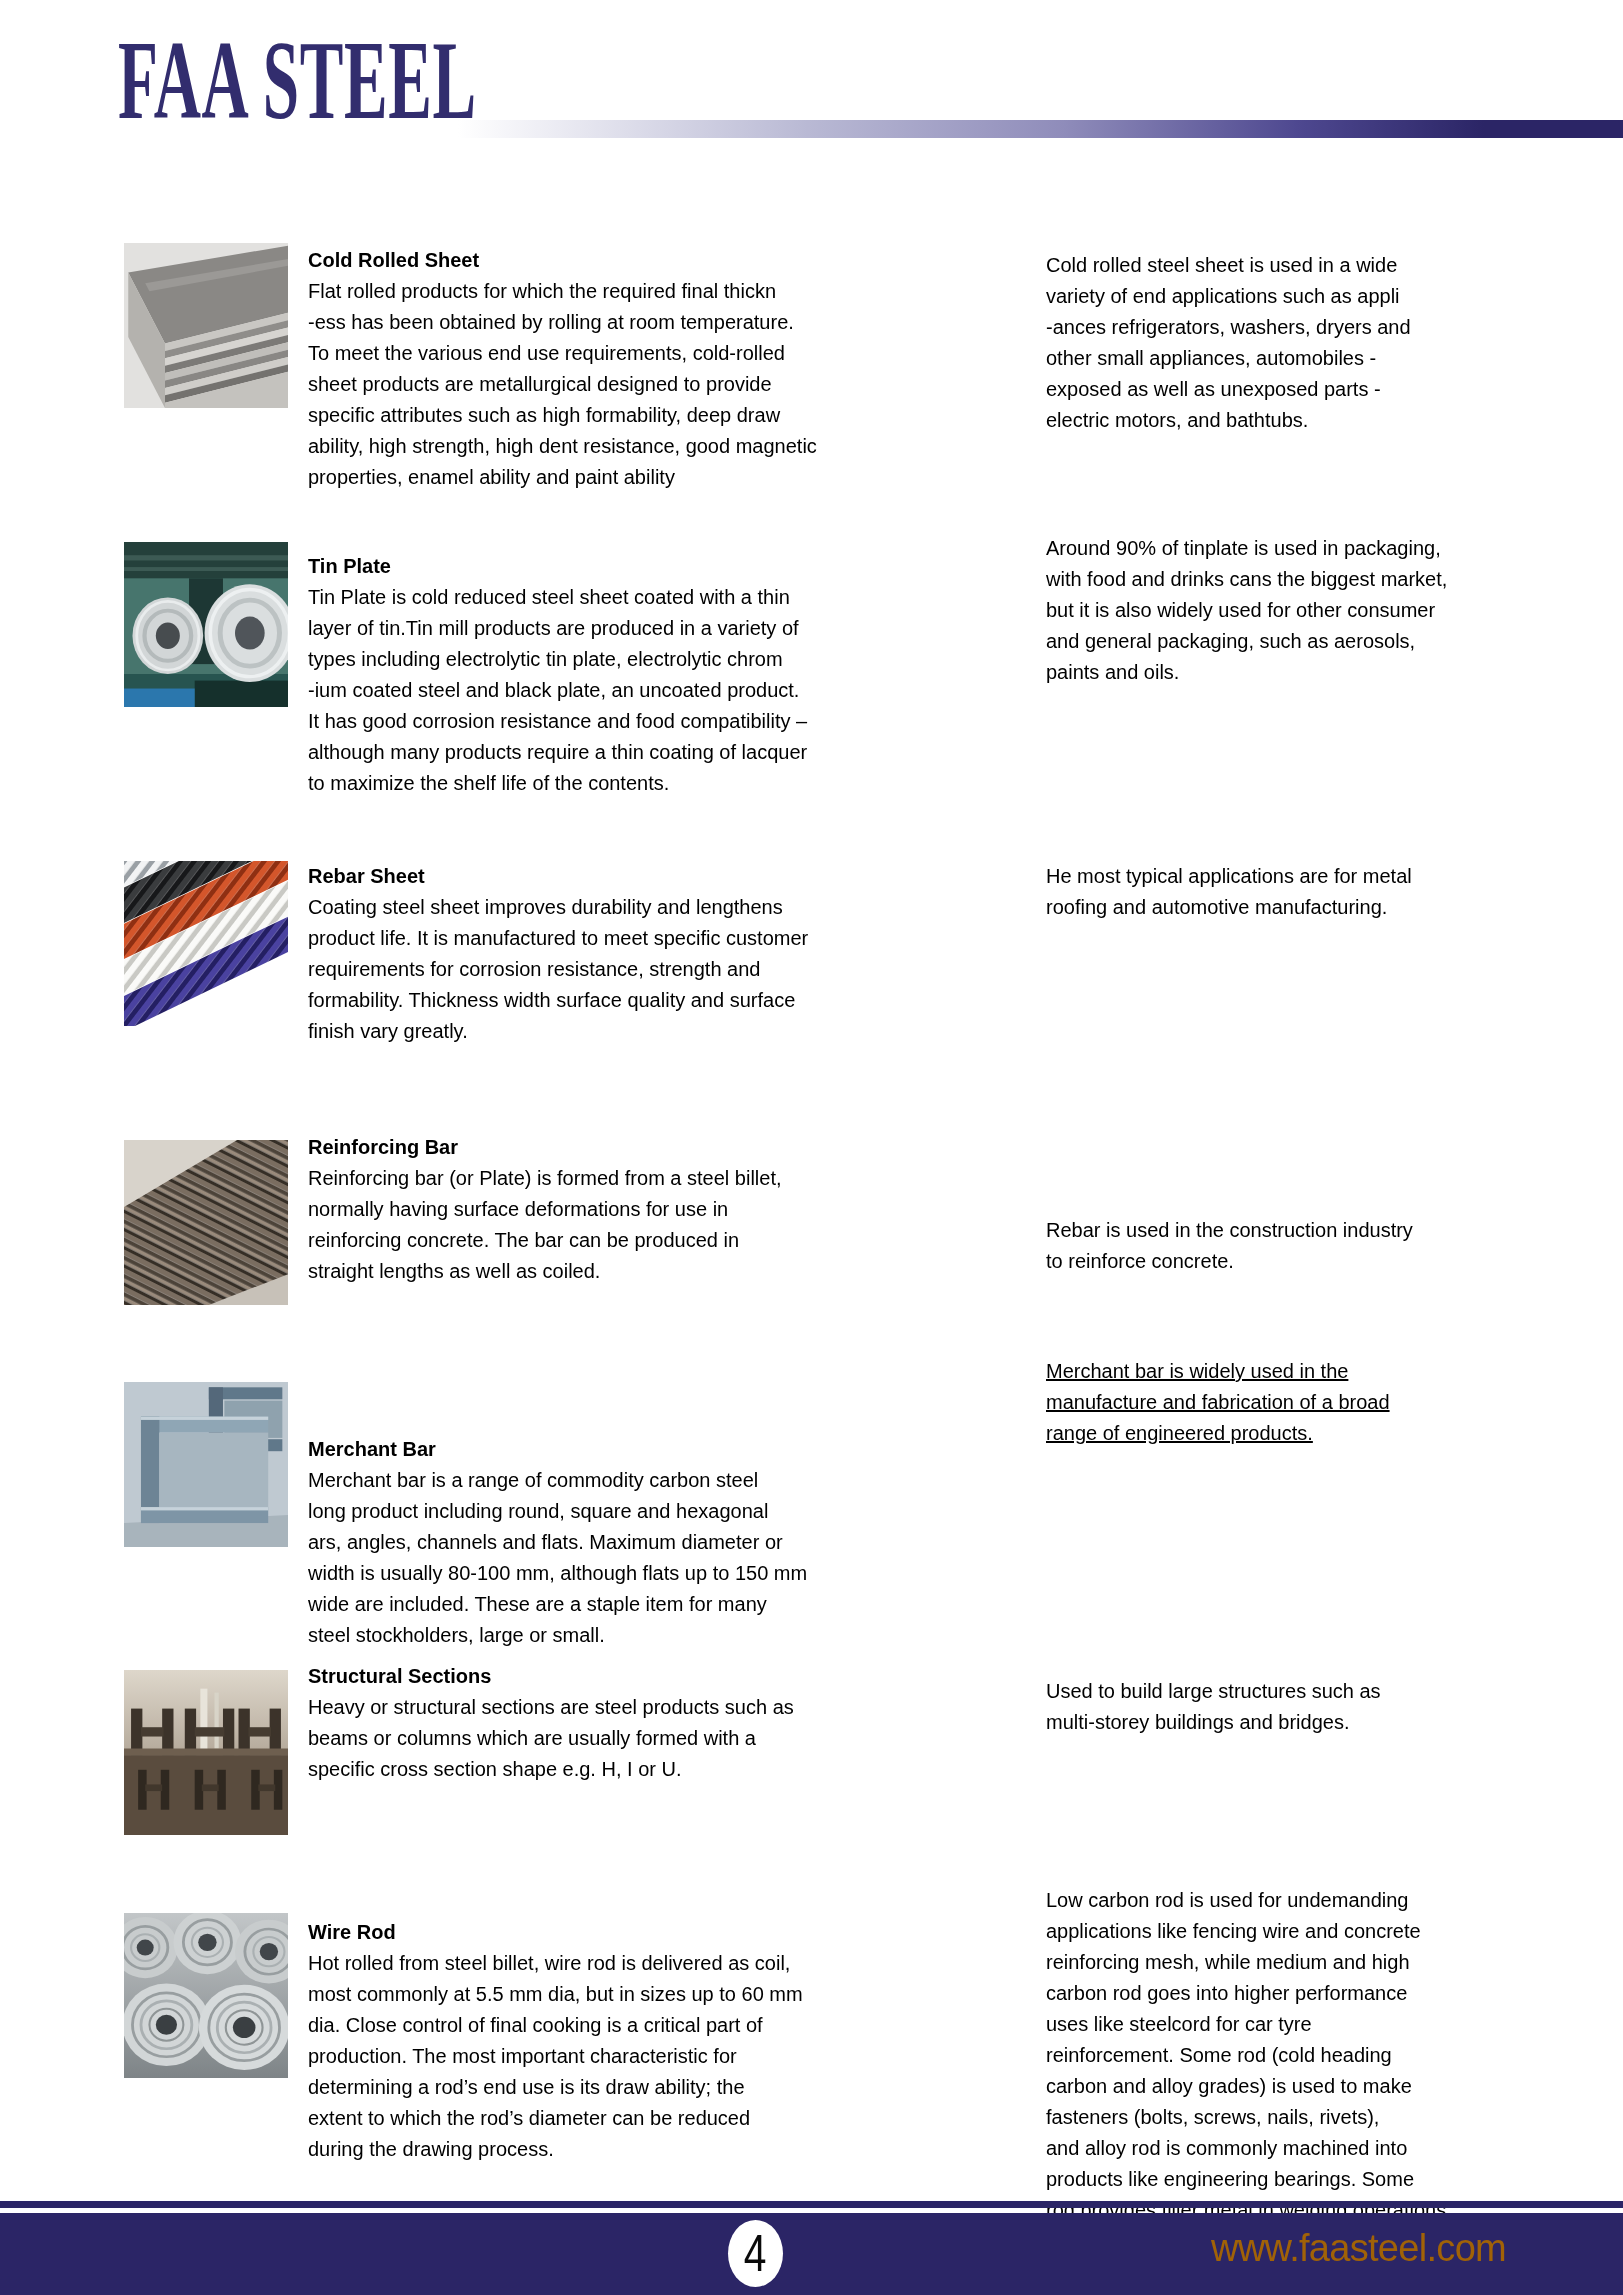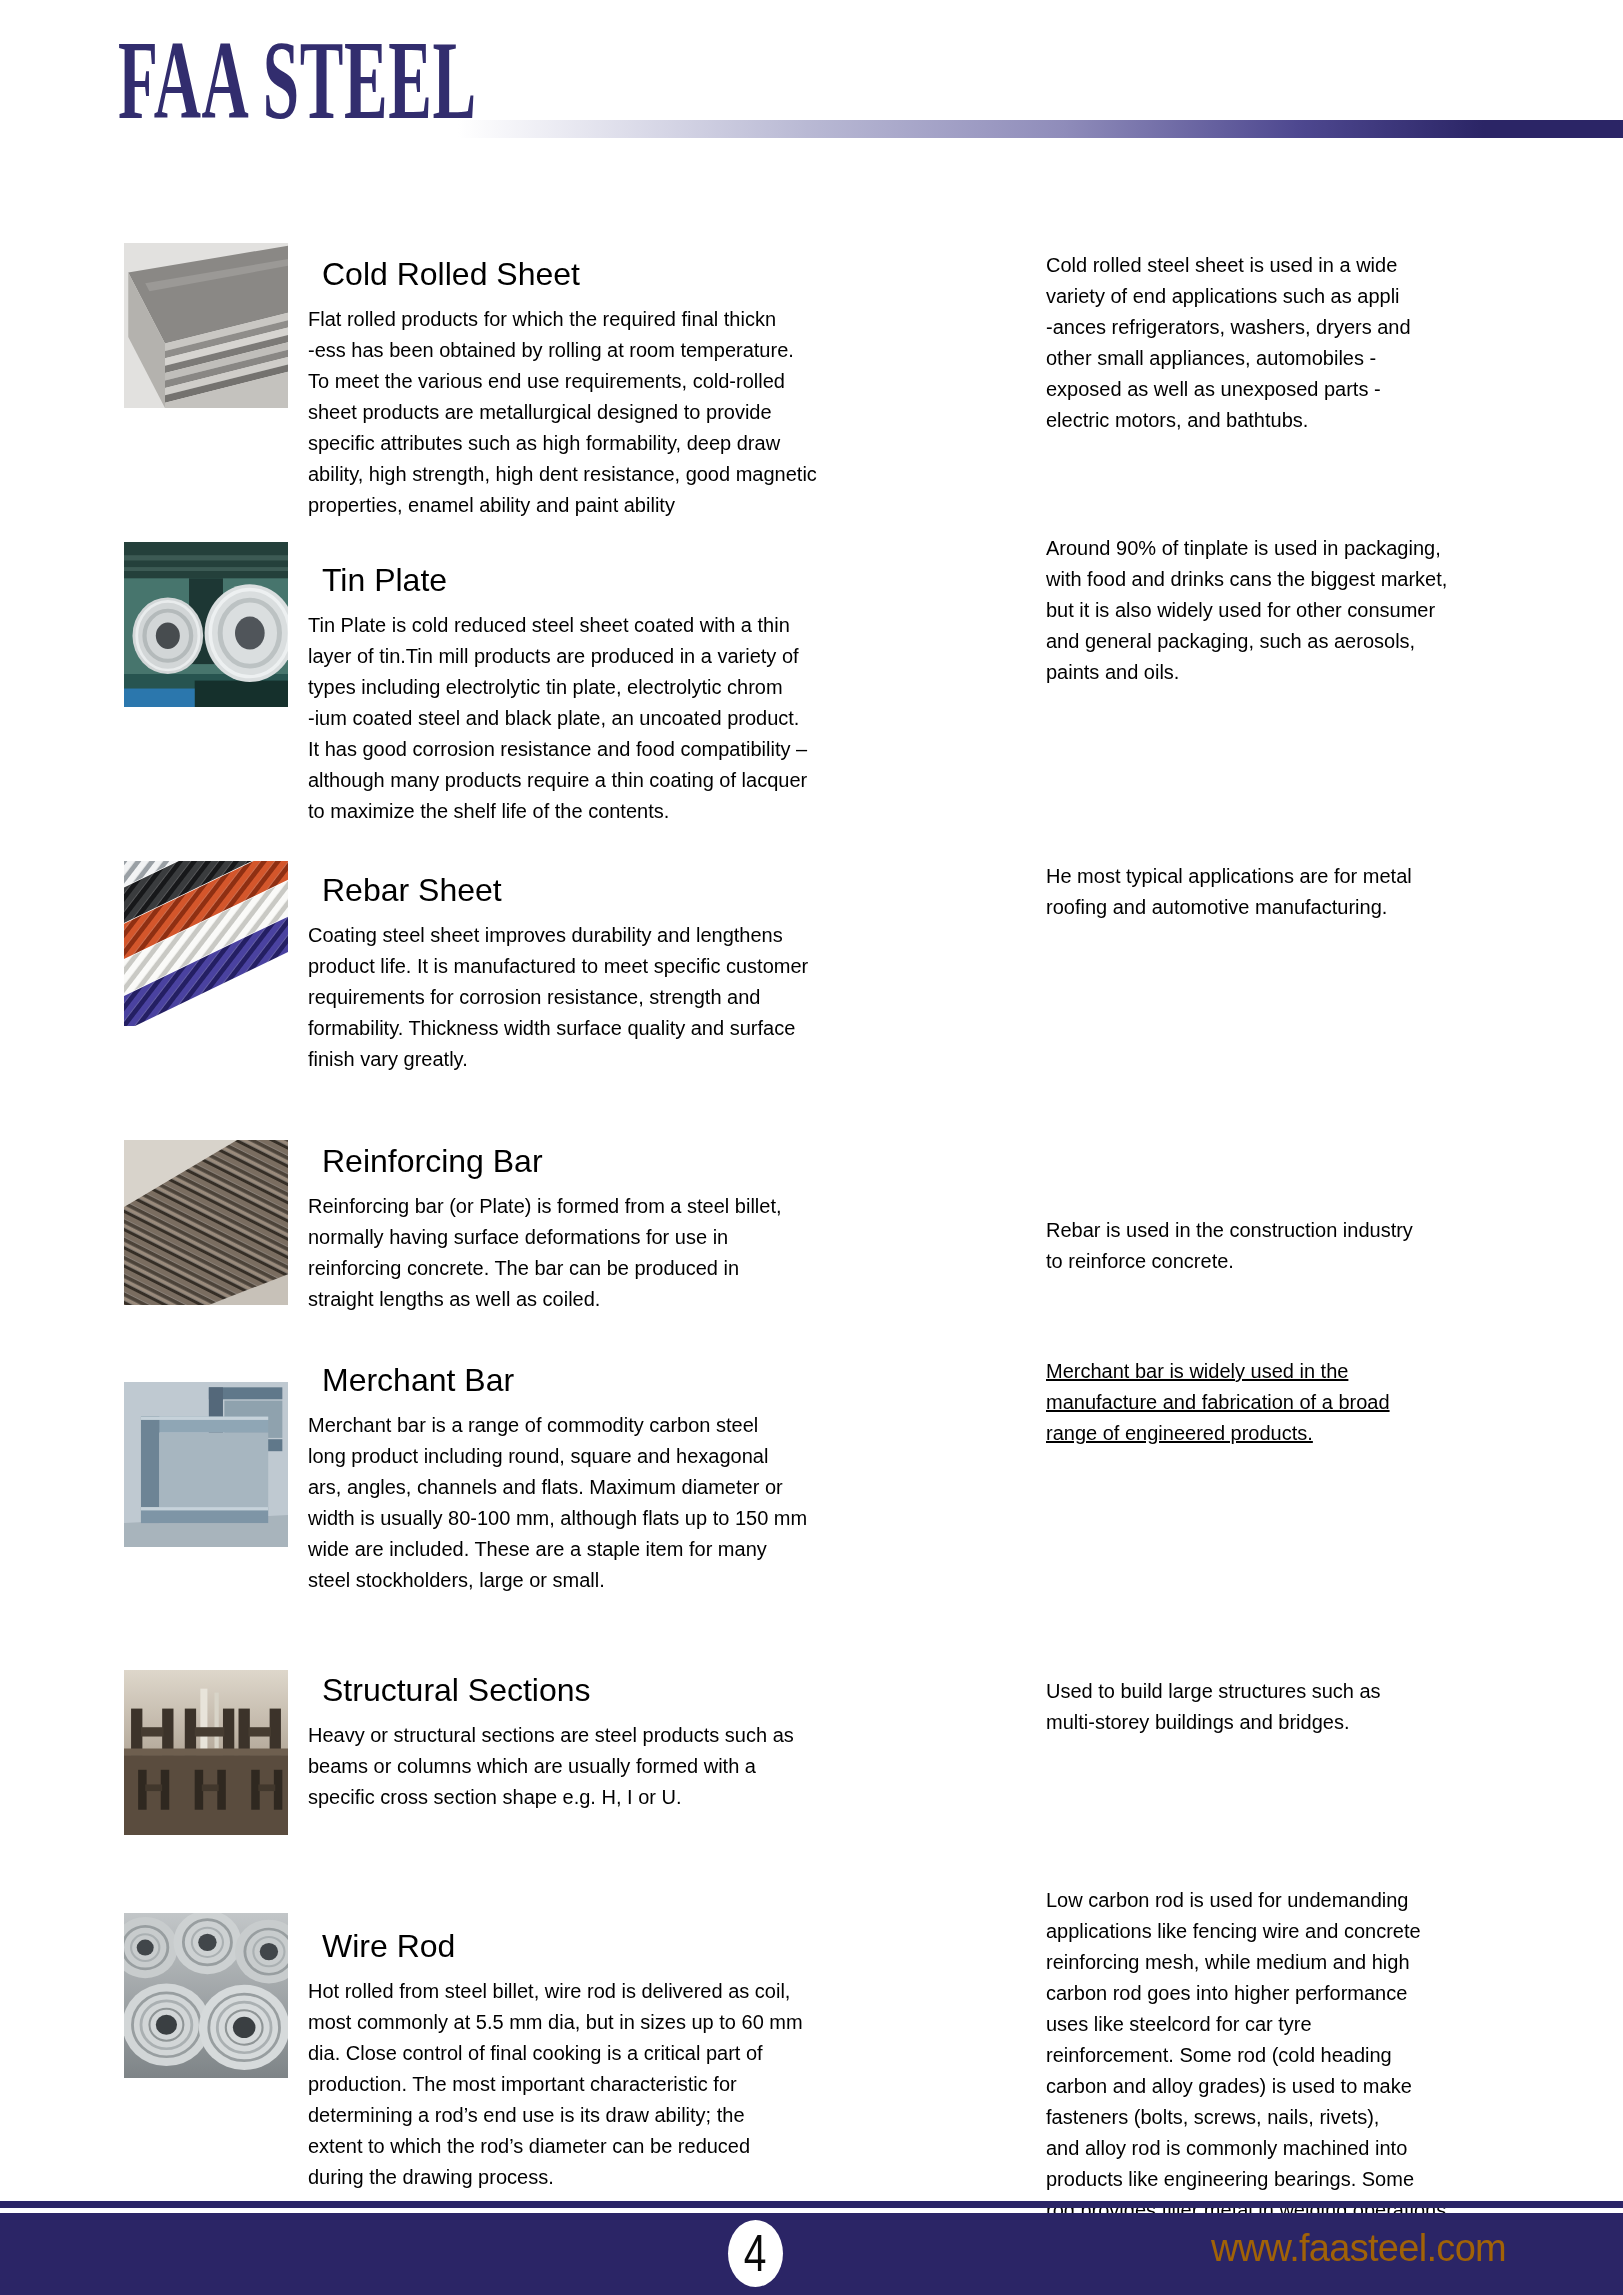--- a/index.html
+++ b/index.html
@@ -17,21 +17,21 @@
   }
   .header-bar{
     left:458px;top:120px;width:1166px;height:17.7px;
     background:linear-gradient(to right,#ffffff 0%,#b9b9d4 30%,#8f8cba 52%,#4e4890 72%,#2b2566 88%,#2b2566 100%);
   }
   
   .sec-img{left:124px;width:164px;height:165px;overflow:hidden;}
   .sec-img svg{display:block;width:164px;height:165px;}
   .sec-text{left:308px;width:720px;}
   .sec-right{left:1046px;width:550px;}
-  h2.title{margin:14px;font-size:32px;font-weight:400;line-height:31px;white-space:pre;}
+  h2.title{margin:0;font-size:20px;font-weight:700;line-height:31px;white-space:pre;}
   p.body{margin:0;font-size:20px;font-weight:400;line-height:31px;white-space:pre;}
   
   .footer-stripe{left:0;top:2201px;width:1624px;height:7.2px;background:#2b2566;}
   .footer-band{left:0;top:2213px;width:1624px;height:82px;background:#2b2566;}
   .page-oval{
     left:728px;top:2220px;width:55px;height:67px;background:#ffffff;border-radius:50%;
     display:flex;align-items:center;justify-content:center;
   }
   .page-oval span{font-size:51px;line-height:1;color:#0a0a0a;transform:scaleX(.8);}
   .site{left:1211px;top:2227px;font-size:38px;color:#a16207;letter-spacing:-0.7px;white-space:pre;}
@@ -199,21 +199,21 @@
     <rect x="120" y="86" width="104" height="18" fill="#60788a"></rect>
     <rect x="142" y="28" width="82" height="56" fill="#8fa2ae"></rect>
     <rect x="24" y="52" width="180" height="24" fill="#8fa6b5"></rect>
     <rect x="24" y="52" width="26" height="160" fill="#6d8495"></rect>
     <rect x="24" y="188" width="180" height="24" fill="#7e95a6"></rect>
     <rect x="50" y="76" width="154" height="112" fill="#a7b6c0"></rect>
     <rect x="24" y="52" width="180" height="5" fill="#c6d2da"></rect>
     <rect x="24" y="188" width="180" height="5" fill="#c6d2da"></rect>
   </svg>
 </div>
-<div class="abs sec-text" style="top:1351px;">
+<div class="abs sec-text" style="top:1434px;">
   <h2 class="title">Merchant Bar</h2>
   <p class="body">Merchant bar is a range of commodity carbon steel
 long product including round, square and hexagonal
 ars, angles, channels and flats. Maximum diameter or
 width is usually 80-100 mm, although flats up to 150 mm
 wide are included. These are a staple item for many
 steel stockholders, large or small.</p>
 </div>
 <div class="abs sec-right" style="top:1356px;text-decoration:underline;">
   <p class="body">Merchant bar is widely used in the

